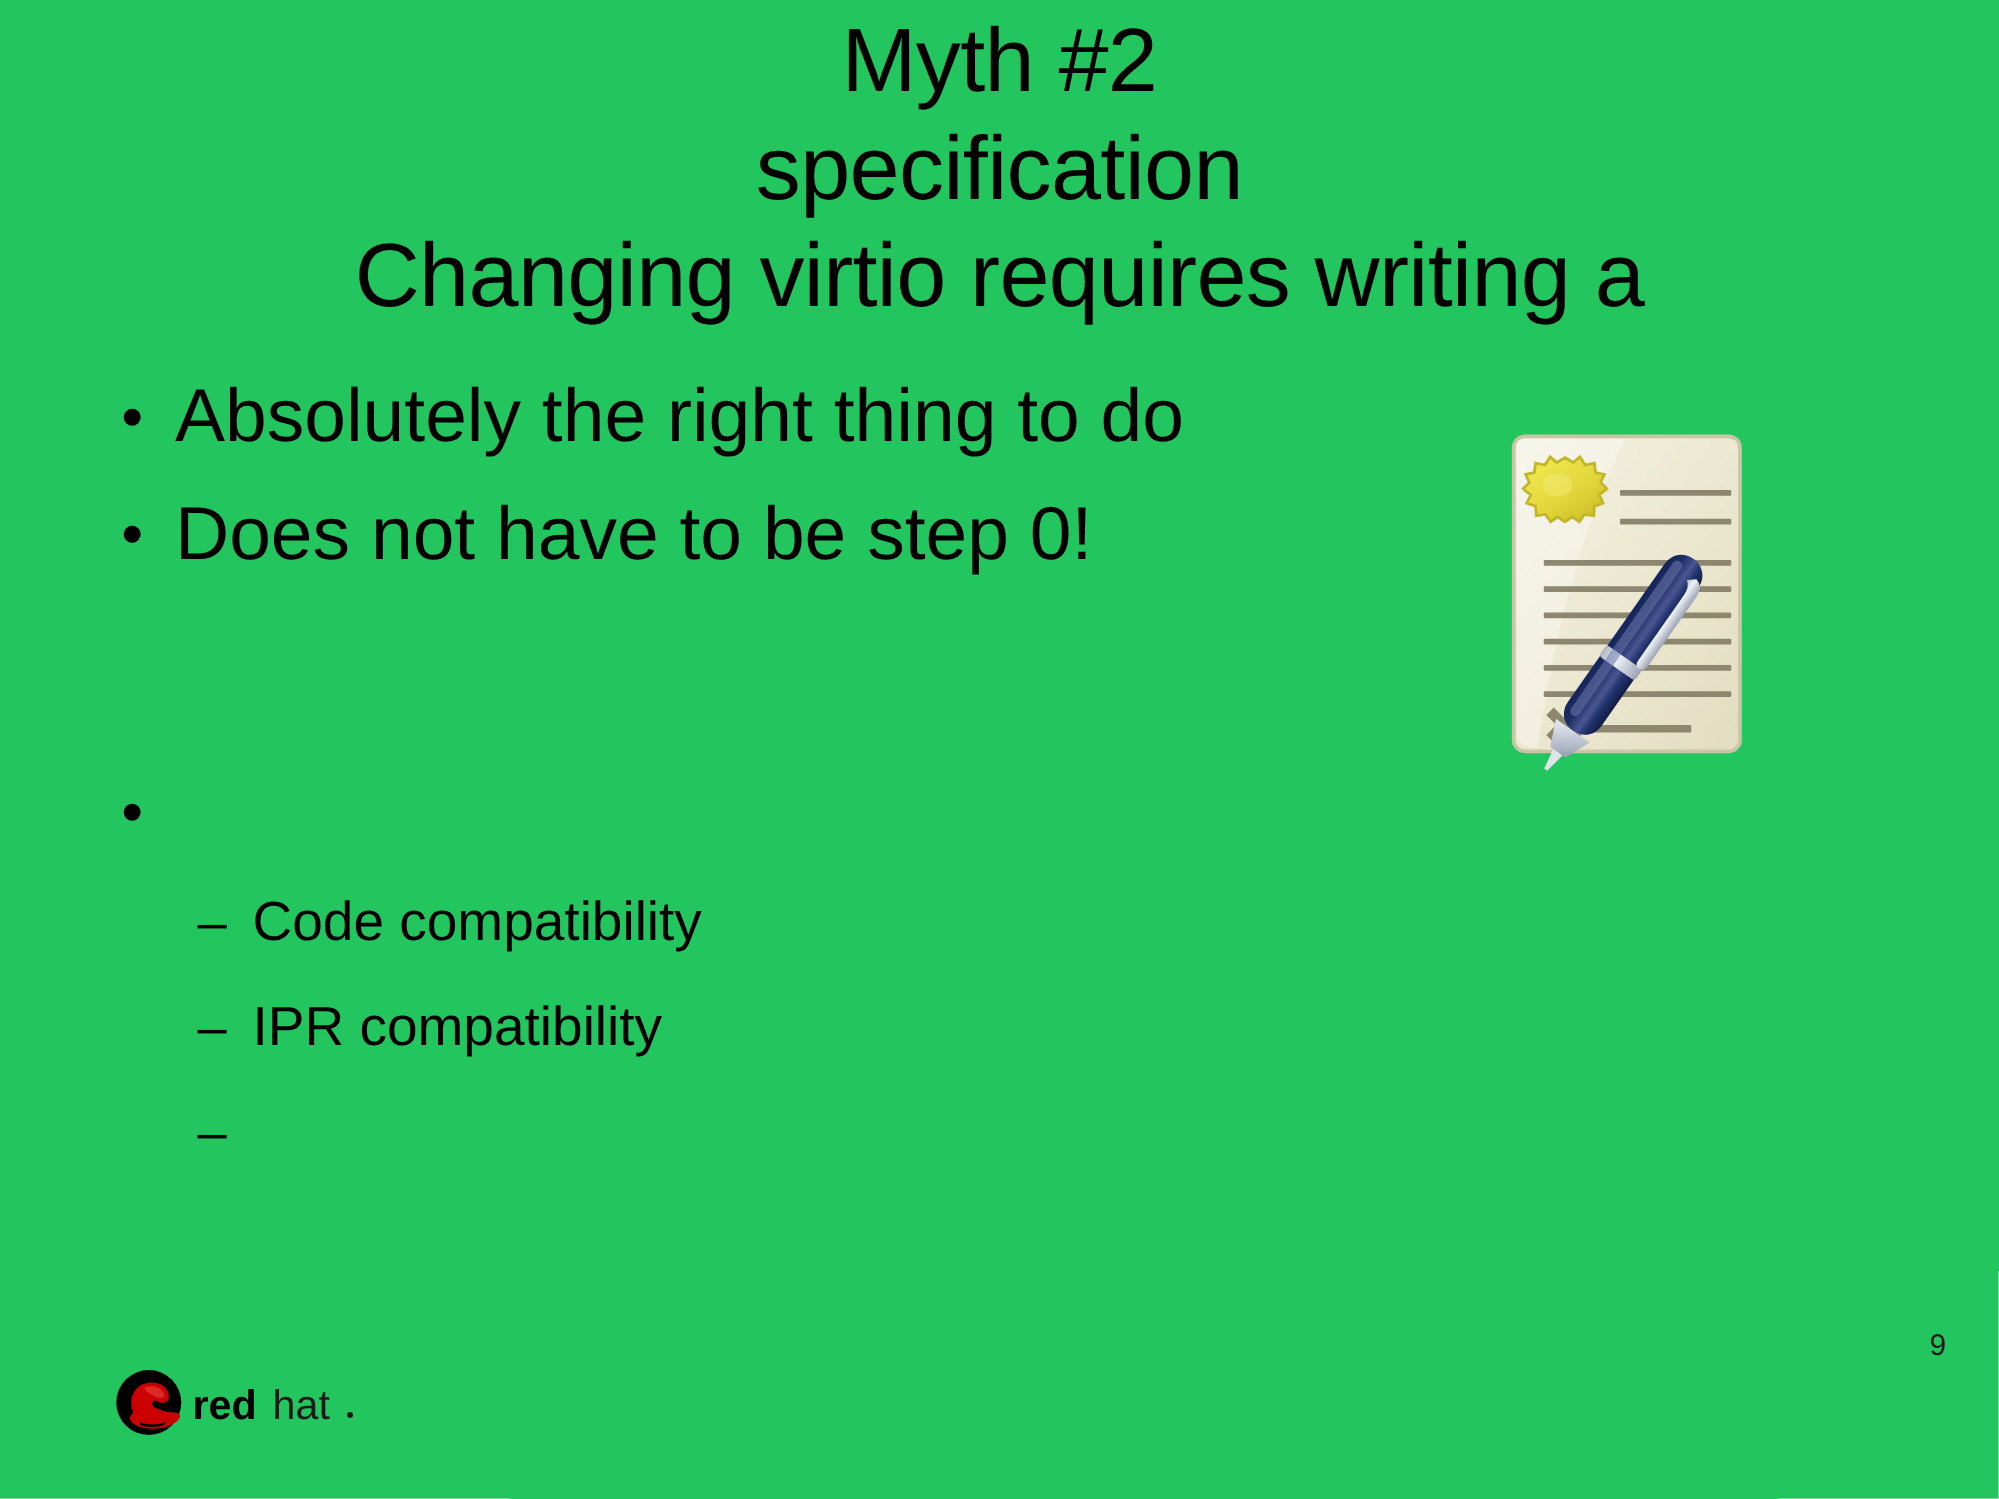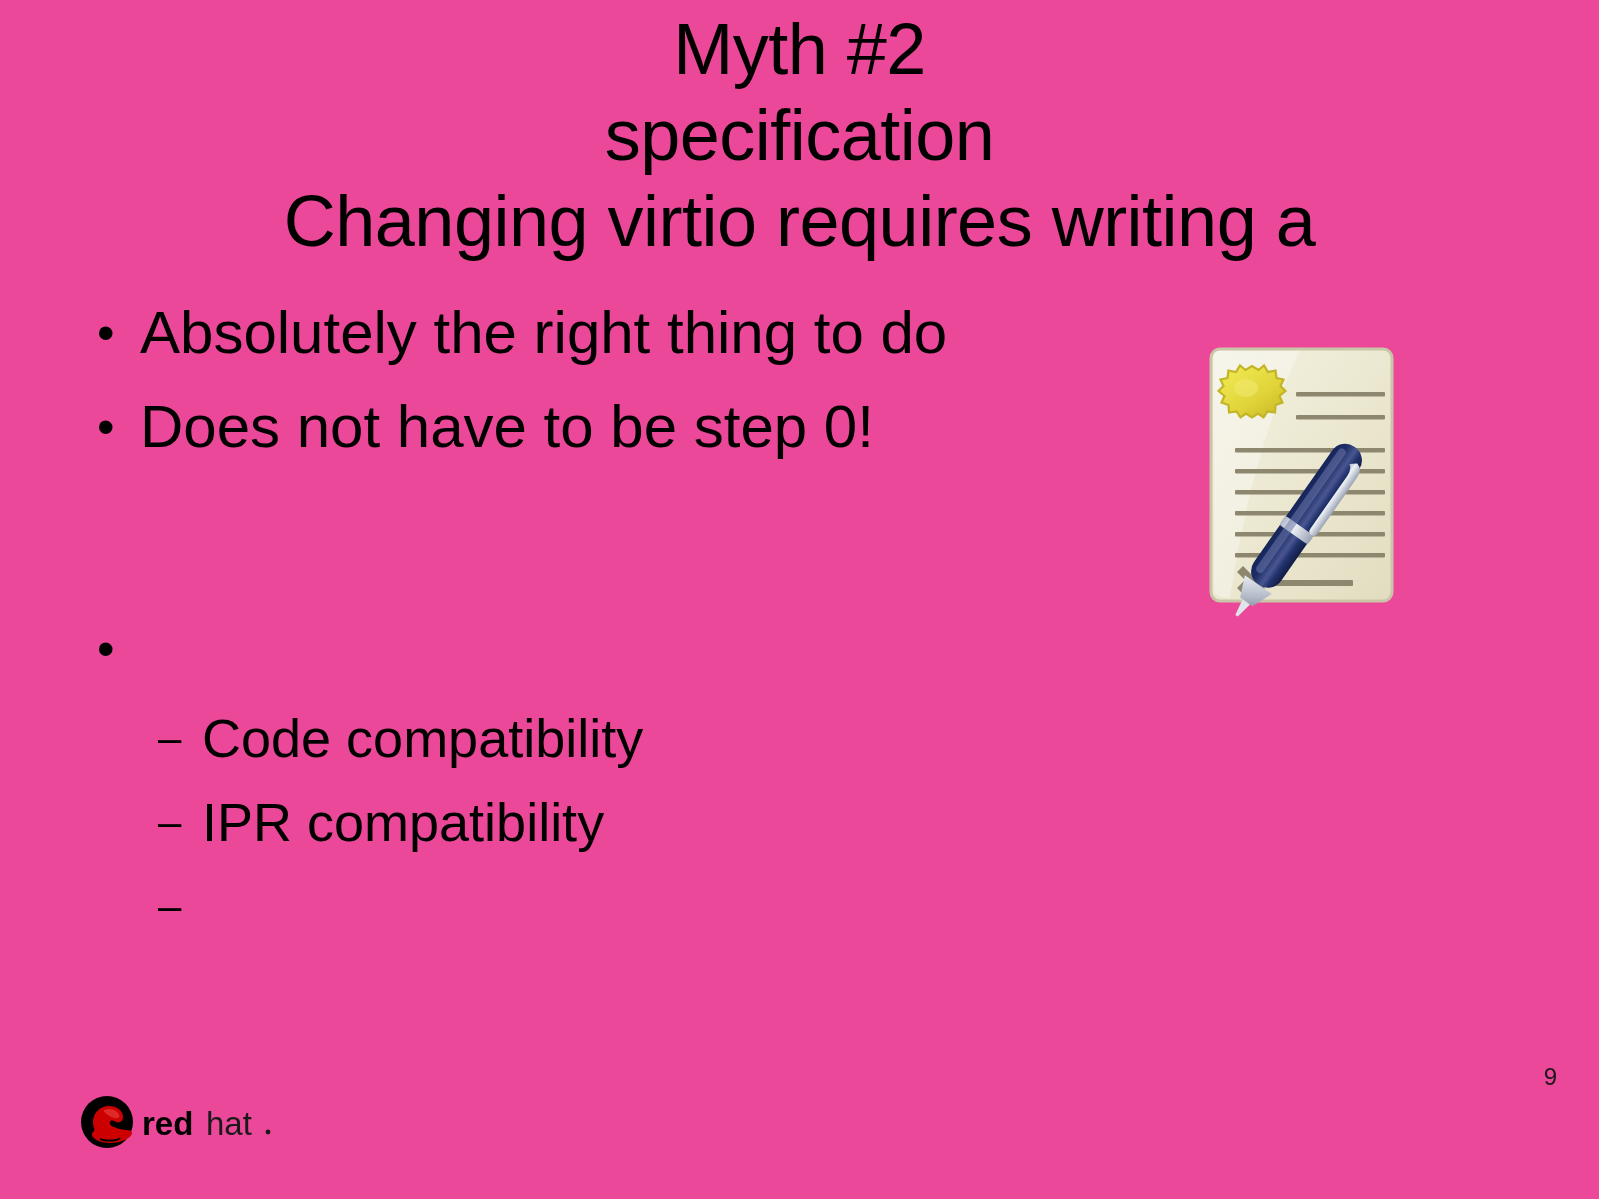--- a/index.html
+++ b/index.html
@@ -8,21 +8,21 @@
     background: #ffffff;
   }
   body {
     font-family: "Liberation Sans", "DejaVu Sans", sans-serif;
     color: #000000;
   }
   .slide {
     position: relative;
     width: 1599px;
     height: 1199px;
-    background: #ec4899;
+    background: #22c55e;
     overflow: hidden;
   }
 
   
   .title-block {
     position: absolute;
     left: 0;
     top: 6px;
     width: 1599px;
     text-align: center;
@@ -76,21 +76,21 @@
     margin-bottom: 28px;
     padding-left: 70px;
   }
   .sub-mark {
     width: 44px;
     flex: 0 0 44px;
     font-size: 42px;
     line-height: 56px;
   }
   .sub-text {
-    font-size: 54px;
+    font-size: 44px;
     line-height: 56px;
     white-space: nowrap;
   }
 
   
   .clipart {
     position: absolute;
     left: 1180px;
     top: 330px;
     width: 250px;
@@ -101,21 +101,21 @@
   .page-number {
     position: absolute;
     right: 42px;
     top: 1063px;
     font-size: 24px;
     line-height: 28px;
     color: #1a1a1a;
   }
   .logo {
     position: absolute;
-    left: 80px;
+    left: 92px;
     top: 1094px;
     width: 210px;
     height: 56px;
   }
 </style>
 </head>
 <body>
 
 <div class="slide">
 

